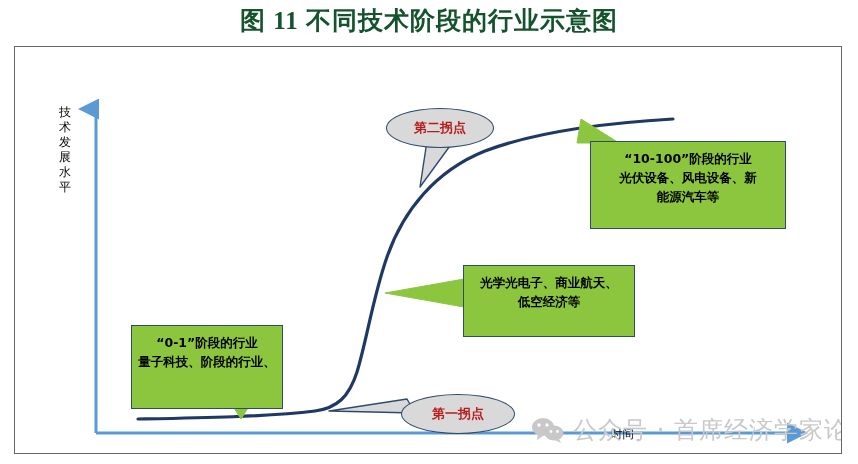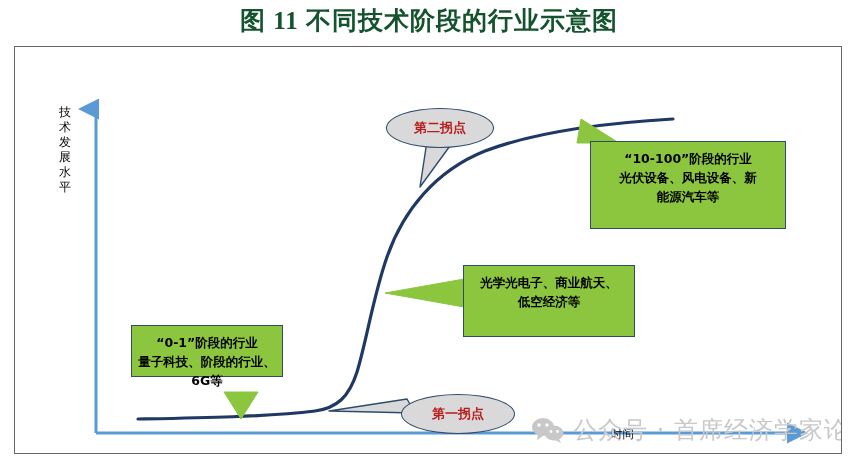--- a/index.html
+++ b/index.html
@@ -61,21 +61,21 @@
     text-align: center;
     padding: 7px 6px;
     font-family: "DejaVu Sans", "Liberation Sans", sans-serif;
   }
   .callout .line { display: block; white-space: nowrap; }
 
   #callout-0-1 {
     left: 116px;
     top: 278px;
     width: 152px;
-    height: 52px;
+    height: 84px;
   }
   #callout-1-10 {
     left: 448px;
     top: 218px;
     width: 172px;
     height: 72px;
   }
   #callout-10-100 {
     left: 575px;
     top: 94px;
@@ -196,21 +196,20 @@
     <span>展</span>
     <span>水</span>
     <span>平</span>
   </div>
 
   <div id="x-axis-label">时间</div>
 
   <div class="callout" id="callout-0-1">
     <span class="line">“0-1”阶段的行业</span>
     <span class="line">量子科技、阶段的行业、</span>
-    <span class="line">6G等</span>
   </div>
 
   <div class="callout" id="callout-1-10">
     <span class="line">光学光电子、商业航天、</span>
     <span class="line">低空经济等</span>
   </div>
 
   <div class="callout" id="callout-10-100">
     <span class="line">“10-100”阶段的行业</span>
     <span class="line">光伏设备、风电设备、新</span>

